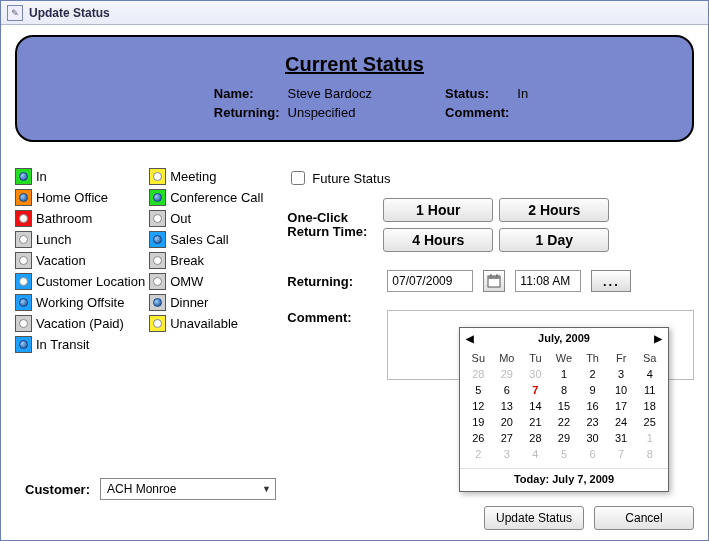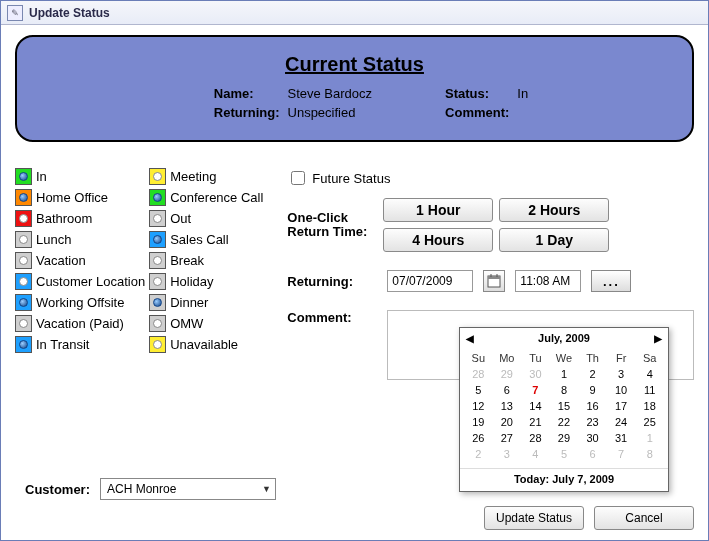--- a/index.html
+++ b/index.html
@@ -172,33 +172,27 @@
             <div class="radio">
               <span class="sw gray">
                 <span class="dot"></span>
               </span>
               <span>Break</span>
             </div>
             <div class="radio">
               <span class="sw gray">
                 <span class="dot"></span>
               </span>
-              <span>Holiday</span>
+              <span>OMW</span>
             </div>
             <div class="radio">
               <span class="sw gray sel">
                 <span class="dot"></span>
               </span>
               <span>Dinner</span>
-            </div>
-            <div class="radio">
-              <span class="sw gray">
-                <span class="dot"></span>
-              </span>
-              <span>OMW</span>
             </div>
             <div class="radio">
               <span class="sw yellow">
                 <span class="dot"></span>
               </span>
               <span>Unavailable</span>
             </div>
           </div>
       </div>
 

